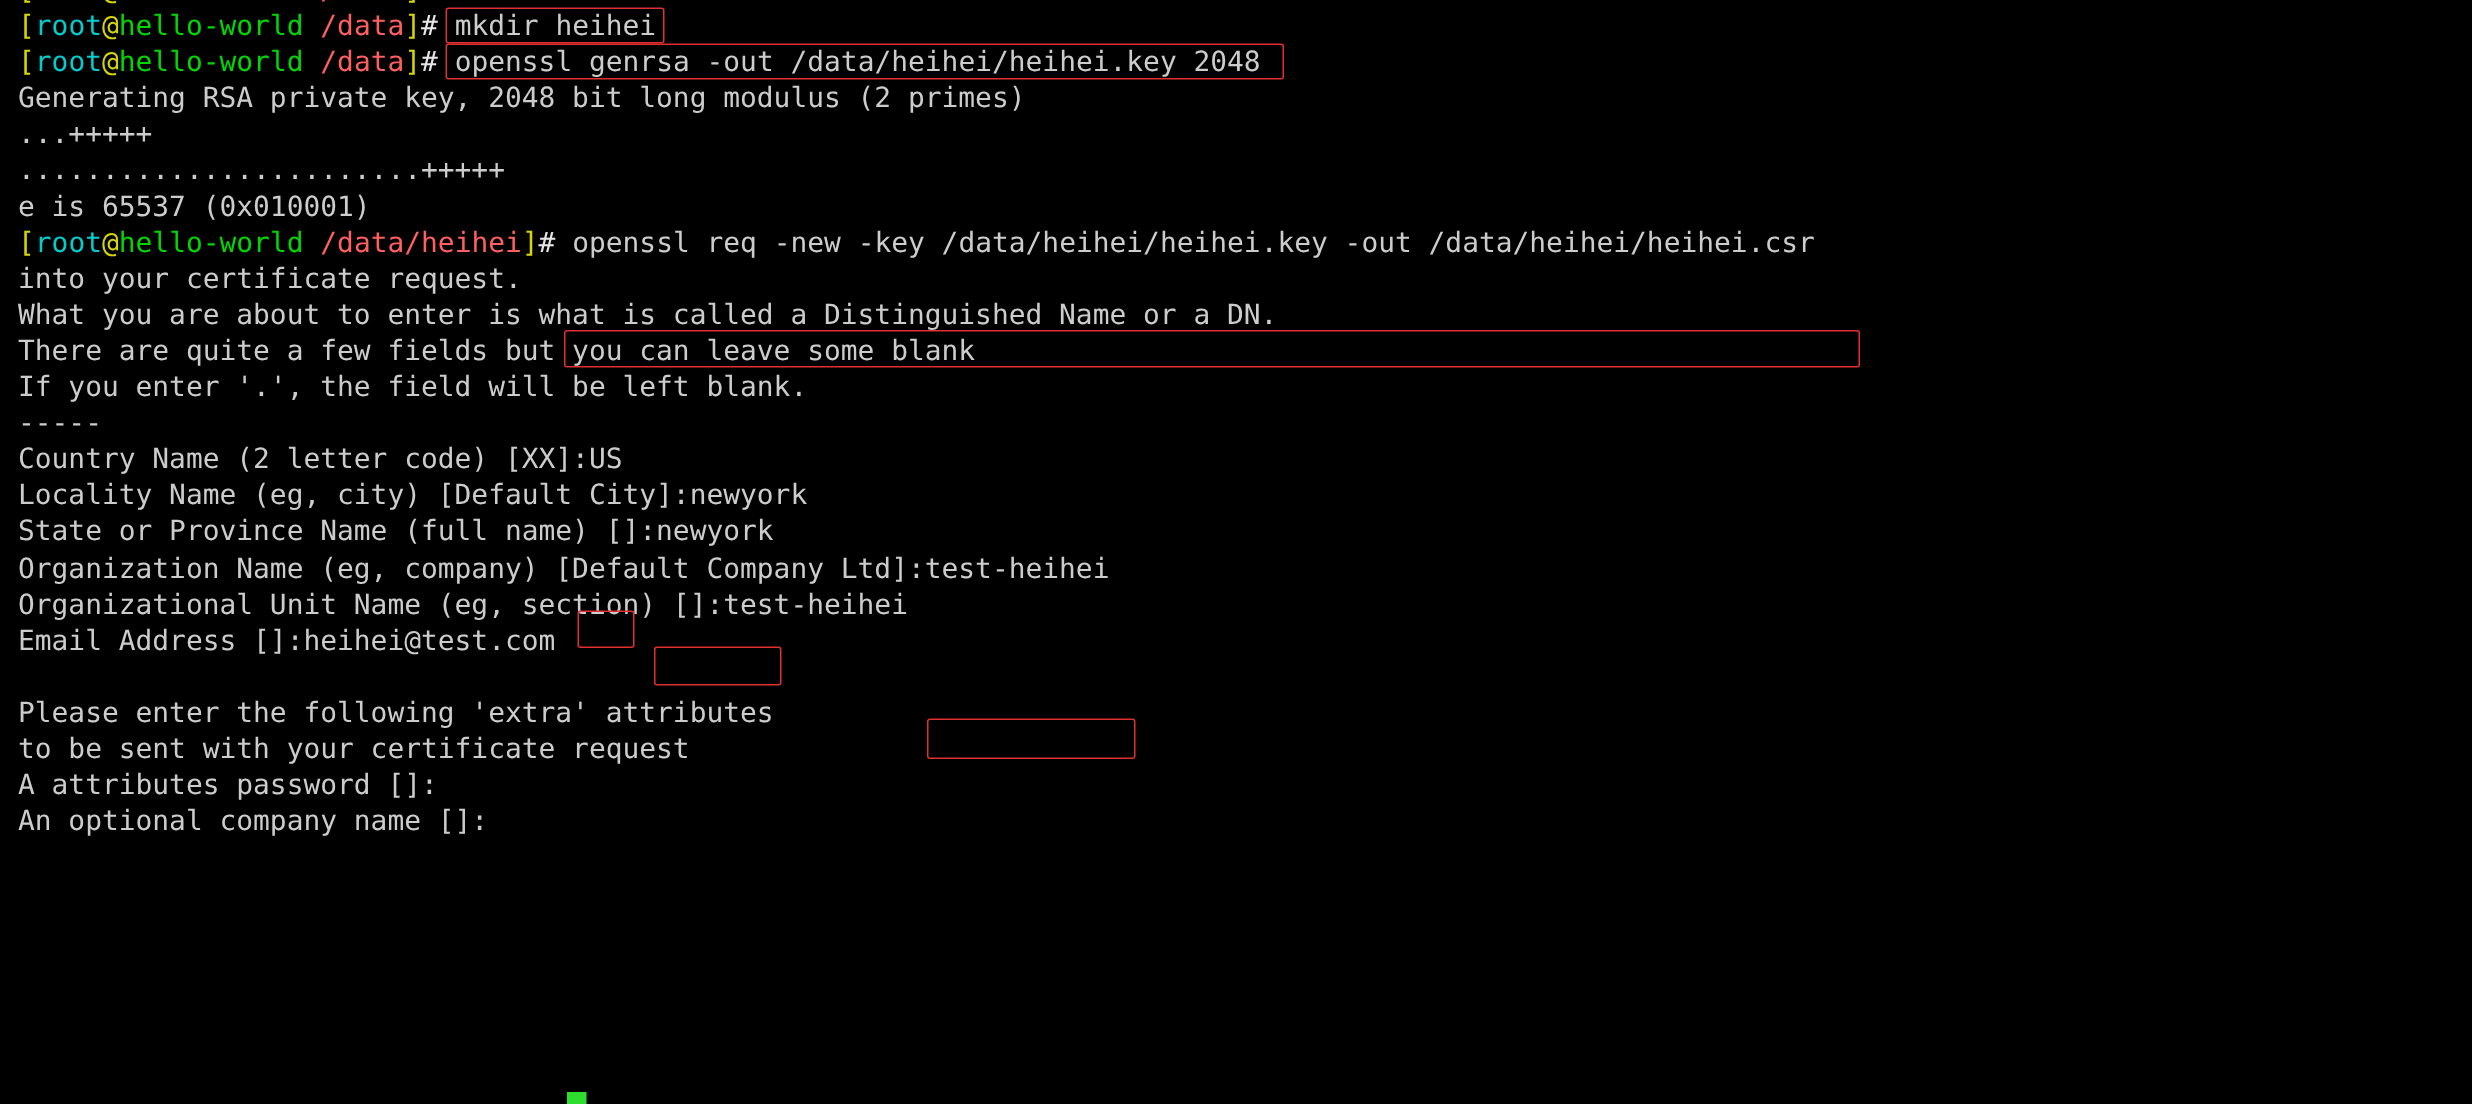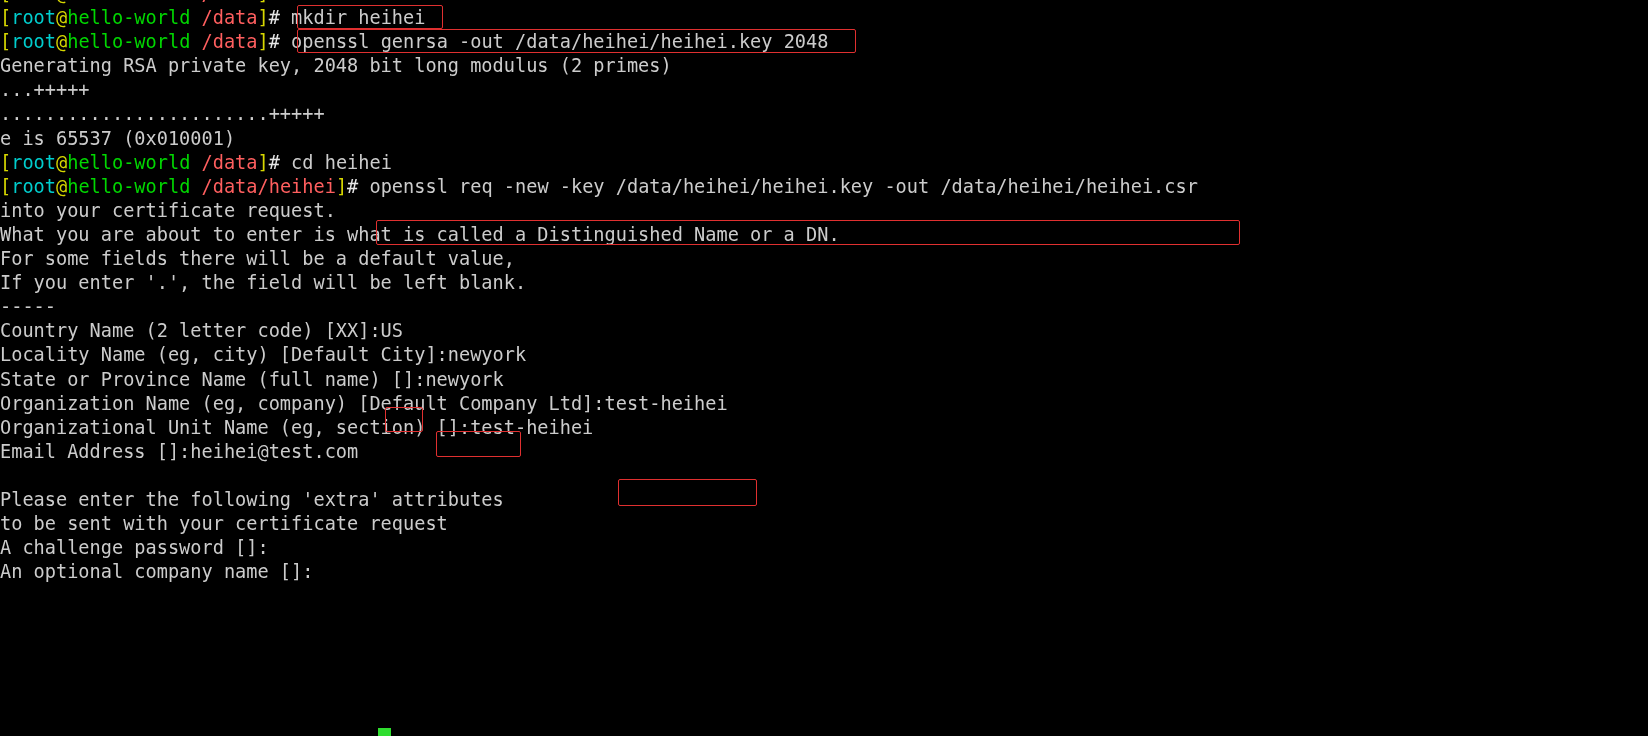--- a/index.html
+++ b/index.html
@@ -28,21 +28,21 @@
   .screen {
     position: absolute;
     left: 0;
     top: -18px;
     width: 1648px;
   }
   .line {
     height: 24.1px;
     white-space: pre;
     position: relative;
-    padding-left: 0;
+    padding-left: 12px;
   }
   .c-yellow  { color: #d7d700; }
   .c-cyan    { color: #00cdcd; }
   .c-green   { color: #00d700; }
   .c-red     { color: #ff5f5f; }
   .c-white   { color: #e6e6e6; }
   .c-dim     { color: #cccccc; }
 
   .box {
     position: absolute;
@@ -63,37 +63,36 @@
 
 <div id="terminal">
   <div class="screen" id="screen">
       <div class="line"><span><span class="c-yellow">[</span><span class="c-cyan">root</span><span class="c-yellow">@</span><span class="c-green">hello-world</span><span class="c-white"> </span><span class="c-red">/data</span><span class="c-yellow">]</span><span class="c-white"># </span></span></div>
       <div class="line"><span><span class="c-yellow">[</span><span class="c-cyan">root</span><span class="c-yellow">@</span><span class="c-green">hello-world</span><span class="c-white"> </span><span class="c-red">/data</span><span class="c-yellow">]</span><span class="c-white"># </span></span><span class="c-dim">mkdir heihei</span></div>
       <div class="line"><span><span class="c-yellow">[</span><span class="c-cyan">root</span><span class="c-yellow">@</span><span class="c-green">hello-world</span><span class="c-white"> </span><span class="c-red">/data</span><span class="c-yellow">]</span><span class="c-white"># </span></span><span class="c-dim">openssl genrsa -out /data/heihei/heihei.key 2048</span></div>
       <div class="line"><span class="c-dim">Generating RSA private key, 2048 bit long modulus (2 primes)</span></div>
       <div class="line"><span class="c-dim">...+++++</span></div>
       <div class="line"><span class="c-dim">........................+++++</span></div>
       <div class="line"><span class="c-dim">e is 65537 (0x010001)</span></div>
-      <div class="line"><span><span class="c-yellow">[</span><span class="c-cyan">root</span><span class="c-yellow">@</span><span class="c-green">hello-world</span><span class="c-white"> </span><span class="c-red">/data</span><span class="c-yellow">]</span><span class="c-white"># </span></span><span class="c-dim">cd heihei</span></div>
       <div class="line"><span><span class="c-yellow">[</span><span class="c-cyan">root</span><span class="c-yellow">@</span><span class="c-green">hello-world</span><span class="c-white"> </span><span class="c-red">/data/heihei</span><span class="c-yellow">]</span><span class="c-white"># </span></span><span class="c-dim">openssl req -new -key /data/heihei/heihei.key -out /data/heihei/heihei.csr</span></div>
       <div class="line"><span class="c-dim">into your certificate request.</span></div>
       <div class="line"><span class="c-dim">What you are about to enter is what is called a Distinguished Name or a DN.</span></div>
-      <div class="line"><span class="c-dim">For some fields there will be a default value,</span></div>
+      <div class="line"><span class="c-dim">There are quite a few fields but you can leave some blank</span></div>
       <div class="line"><span class="c-dim">If you enter '.', the field will be left blank.</span></div>
       <div class="line"><span class="c-dim">-----</span></div>
       <div class="line"><span class="c-dim">Country Name (2 letter code) [XX]:US</span></div>
       <div class="line"><span class="c-dim">Locality Name (eg, city) [Default City]:newyork</span></div>
       <div class="line"><span class="c-dim">State or Province Name (full name) []:newyork</span></div>
       <div class="line"><span class="c-dim">Organization Name (eg, company) [Default Company Ltd]:test-heihei</span></div>
       <div class="line"><span class="c-dim">Organizational Unit Name (eg, section) []:test-heihei</span></div>
       <div class="line"><span class="c-dim">Email Address []:heihei@test.com</span></div>
       <div class="line"><span class="c-dim"></span></div>
       <div class="line"><span class="c-dim">Please enter the following 'extra' attributes</span></div>
       <div class="line"><span class="c-dim">to be sent with your certificate request</span></div>
-      <div class="line"><span class="c-dim">A challenge password []:</span></div>
+      <div class="line"><span class="c-dim">A attributes password []:</span></div>
       <div class="line"><span class="c-dim">An optional company name []:</span></div>
       <div class="line"><span class="c-dim"></span></div>
     </div>
   <div id="overlays">
       <div class="box" title="mkdir heihei" style="left: 297px; top: 5px; width: 146px; height: 24px;"></div>
       <div class="box" title="openssl genrsa -out /data/heihei/heihei.key 2048" style="left: 297px; top: 29px; width: 559px; height: 24px;"></div>
       <div class="box" title="openssl req -new -key /data/heihei/heihei.key -out /data/heihei/heihei.csr" style="left: 376px; top: 220px; width: 864px; height: 25px;"></div>
       <div class="box" title="US" style="left: 385px; top: 407px; width: 38px; height: 25px;"></div>
       <div class="box" title="newyork" style="left: 436px; top: 431px; width: 85px; height: 26px;"></div>
       <div class="box" title="test-heihei" style="left: 618px; top: 479px; width: 139px; height: 27px;"></div>

